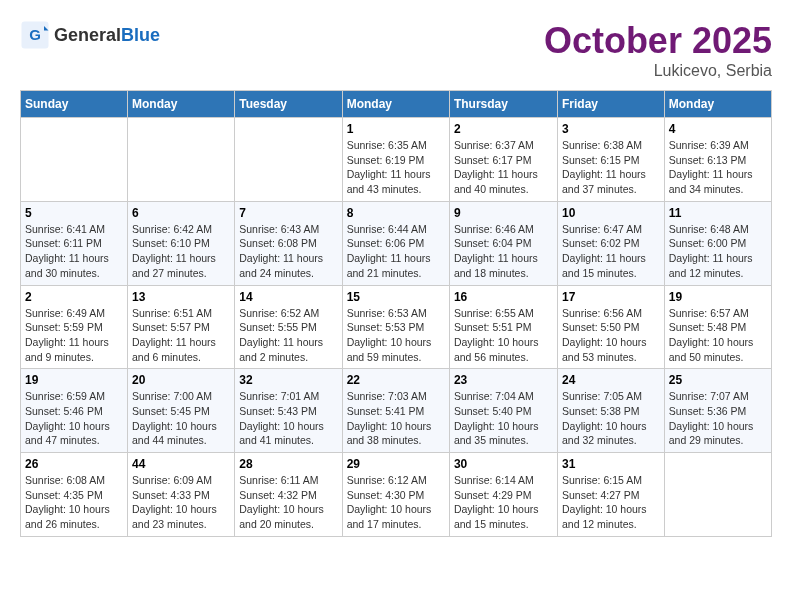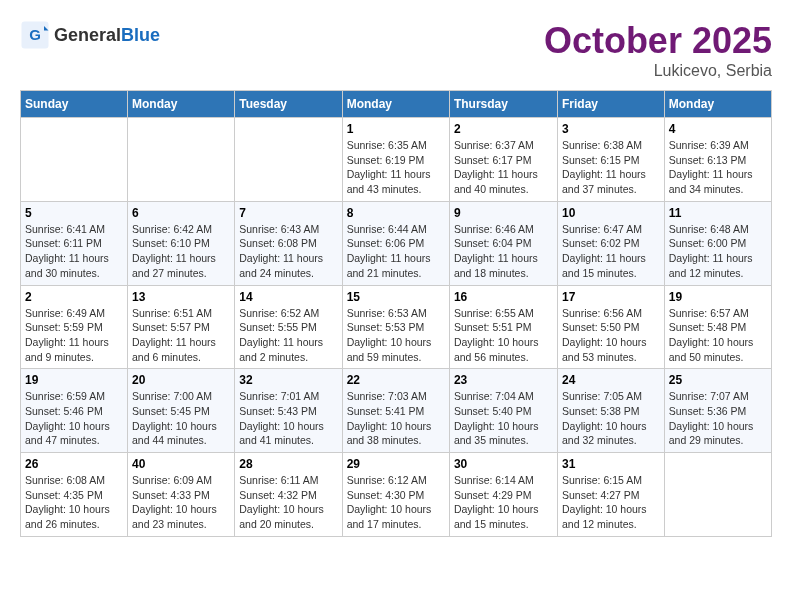--- a/index.html
+++ b/index.html
@@ -230,21 +230,21 @@
           <span class="day-number">25</span>
           <div class="day-info">Sunrise: 7:07 AM<br>Sunset: 5:36 PM<br>Daylight: 10 hours<br>and 29 minutes.</div>
         </td>
       </tr>
       <tr class="row-odd">
         <td>
           <span class="day-number">26</span>
           <div class="day-info">Sunrise: 6:08 AM<br>Sunset: 4:35 PM<br>Daylight: 10 hours<br>and 26 minutes.</div>
         </td>
         <td>
-          <span class="day-number">40</span>
+          <span class="day-number">44</span>
           <div class="day-info">Sunrise: 6:09 AM<br>Sunset: 4:33 PM<br>Daylight: 10 hours<br>and 23 minutes.</div>
         </td>
         <td>
           <span class="day-number">28</span>
           <div class="day-info">Sunrise: 6:11 AM<br>Sunset: 4:32 PM<br>Daylight: 10 hours<br>and 20 minutes.</div>
         </td>
         <td>
           <span class="day-number">29</span>
           <div class="day-info">Sunrise: 6:12 AM<br>Sunset: 4:30 PM<br>Daylight: 10 hours<br>and 17 minutes.</div>
         </td>

